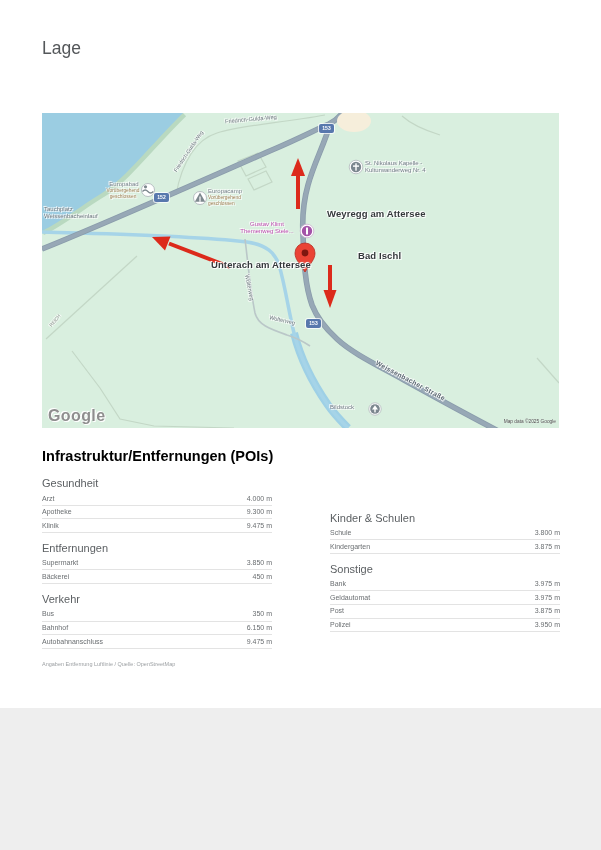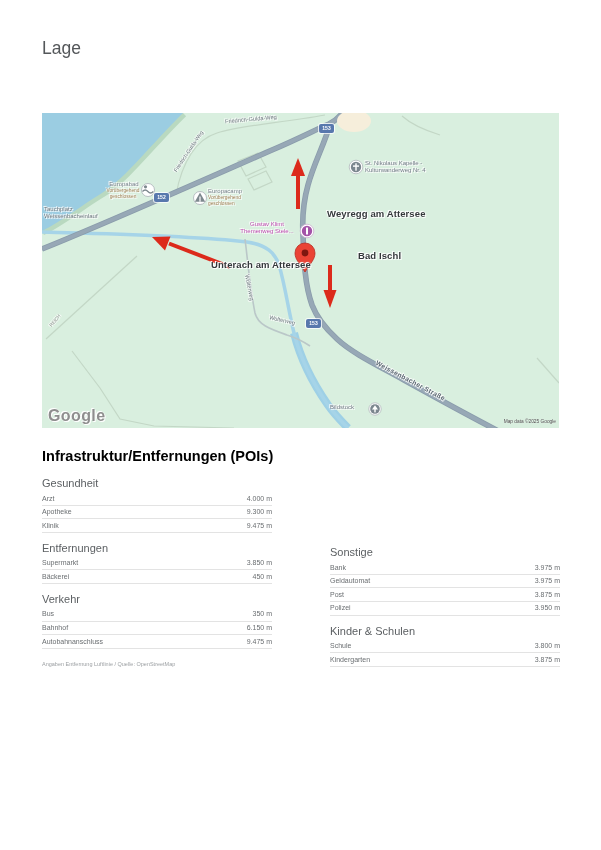--- a/index.html
+++ b/index.html
@@ -1,16 +1,16 @@
 <!DOCTYPE html>
 <html><head>
 <meta charset="utf-8">
 <style>
   html,body{margin:0;padding:0;background:#eee;}
-  .page{position:relative;width:601px;height:850px;background:#ffffff;margin:0 auto;
+  .page{position:relative;width:601px;height:708px;background:#ffffff;margin:0 auto;
         font-family:"Liberation Sans","DejaVu Sans",sans-serif;overflow:hidden;}
   .page-title{position:absolute;left:42px;top:38px;font-size:17.5px;font-weight:400;color:#54575a;}
 
   
   .map{position:absolute;left:42px;top:113px;width:517px;height:315px;overflow:hidden;background:#d9efdf;}
   .map svg{display:block;position:absolute;left:0;top:0;}
   .maplabel{position:absolute;color:#6f7a80;white-space:nowrap;line-height:1.18;
     text-shadow:0 0 2px #fff,0 0 2px #fff,1px 1px 0 #fff,-1px -1px 0 #fff;}
   .wrap{white-space:normal;}
   .street{font-size:5.6px;color:#68747a;}
@@ -22,21 +22,21 @@
     box-shadow:0 0 0 1px rgba(255,255,255,.75);color:#fff;font-size:5px;font-weight:bold;
     line-height:9px;text-align:center;}
   .glogo{position:absolute;left:6px;bottom:3px;font-size:16px;font-weight:bold;color:#8e8e8e;
     letter-spacing:.4px;text-shadow:0 0 2px #fff,1px 1px 0 #fff,-1px -1px 0 #fff;}
   .attrib{position:absolute;right:3px;bottom:4px;font-size:4.8px;color:#4a4a4a;
     text-shadow:0 0 1px #fff;}
 
   
   .poi-wrap{position:absolute;left:42px;top:448px;width:518px;}
   .poi-heading{font-size:14.5px;font-weight:700;color:#000000;margin:0 0 8px 0;}
-  .poi-cols{display:flex;gap:58px;align-items:flex-end;}
+  .poi-cols{display:flex;gap:58px;align-items:center;}
   .poi-col{width:230px;}
   .poi-section-title{font-size:11px;font-weight:400;color:#5b5f62;margin:9px 0 3px 0;}
   .poi-section:first-child .poi-section-title{margin-top:5px;}
   .poi-row{display:flex;justify-content:space-between;font-size:7px;color:#6a6e71;
     padding:1.5px 0 2px 0;border-bottom:1px solid #e3e3e3;line-height:1.3;}
   .poi-note{margin-top:12px;font-size:5.5px;color:#9b9fa2;}
 </style>
 </head>
 <body>
 
@@ -199,50 +199,50 @@
               <div class="poi-row">
                 <span>Autobahnanschluss</span>
                 <span>9.475 m</span>
               </div>
             </div>
         </div>
         <div class="poi-note">Angaben Entfernung Luftlinie / Quelle: OpenStreetMap</div>
       </div>
       <div class="poi-col">
         <div class="poi-section">
+          <div class="poi-section-title">Kinder &amp; Schulen</div>
+          <div>
+              <div class="poi-row">
+                <span>Schule</span>
+                <span>3.800 m</span>
+              </div>
+              <div class="poi-row">
+                <span>Kindergarten</span>
+                <span>3.875 m</span>
+              </div>
+            </div>
+        </div>
+        <div class="poi-section">
           <div class="poi-section-title">Sonstige</div>
           <div>
               <div class="poi-row">
                 <span>Bank</span>
                 <span>3.975 m</span>
               </div>
               <div class="poi-row">
                 <span>Geldautomat</span>
                 <span>3.975 m</span>
               </div>
               <div class="poi-row">
                 <span>Post</span>
                 <span>3.875 m</span>
               </div>
               <div class="poi-row">
                 <span>Polizei</span>
                 <span>3.950 m</span>
-              </div>
-            </div>
-        </div>
-        <div class="poi-section">
-          <div class="poi-section-title">Kinder &amp; Schulen</div>
-          <div>
-              <div class="poi-row">
-                <span>Schule</span>
-                <span>3.800 m</span>
-              </div>
-              <div class="poi-row">
-                <span>Kindergarten</span>
-                <span>3.875 m</span>
               </div>
             </div>
         </div>
       </div>
     </div>
   </div>
 
 </div>
 
 </body></html>

